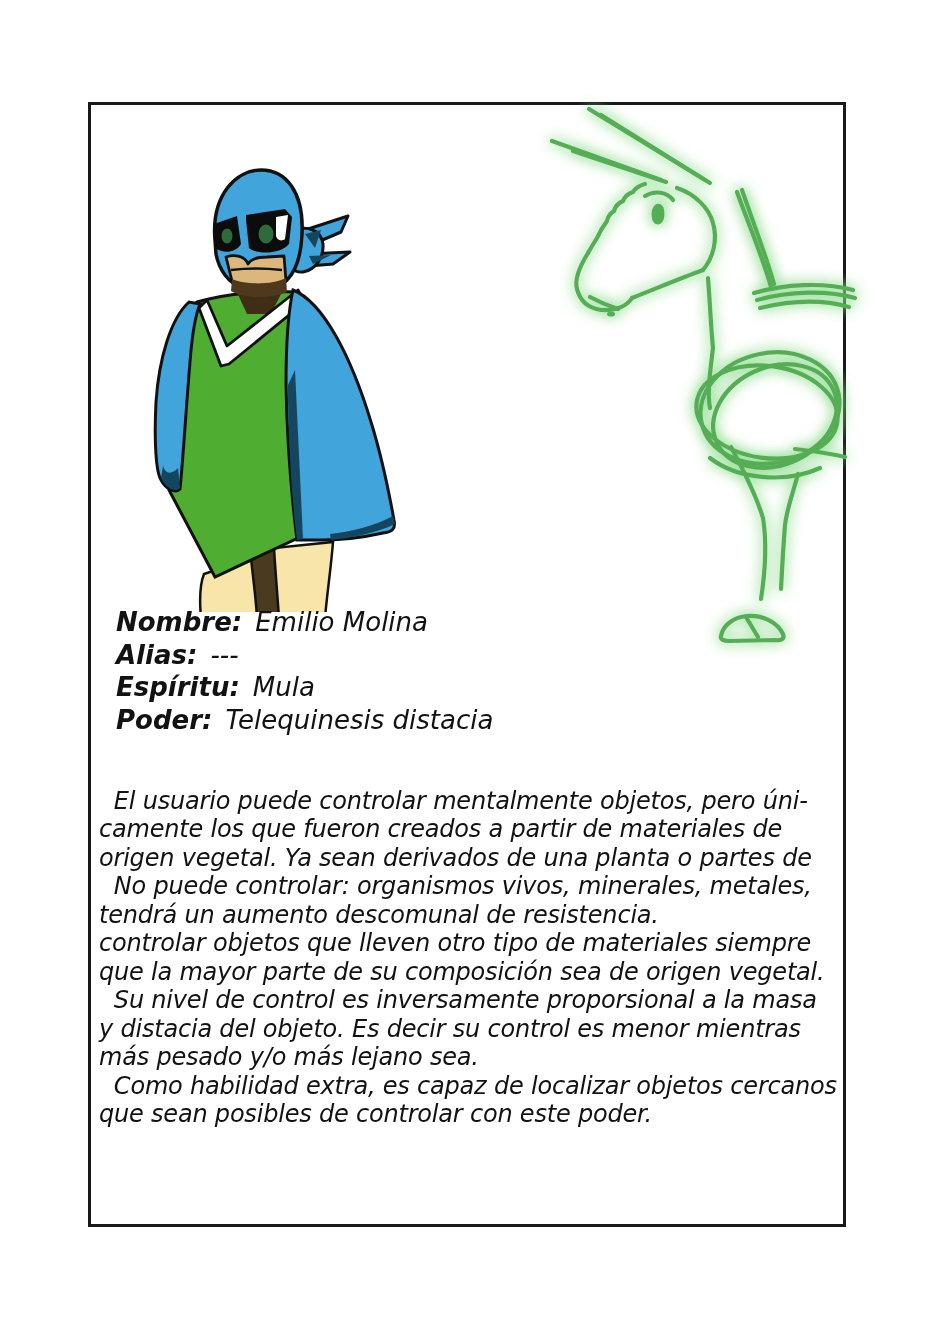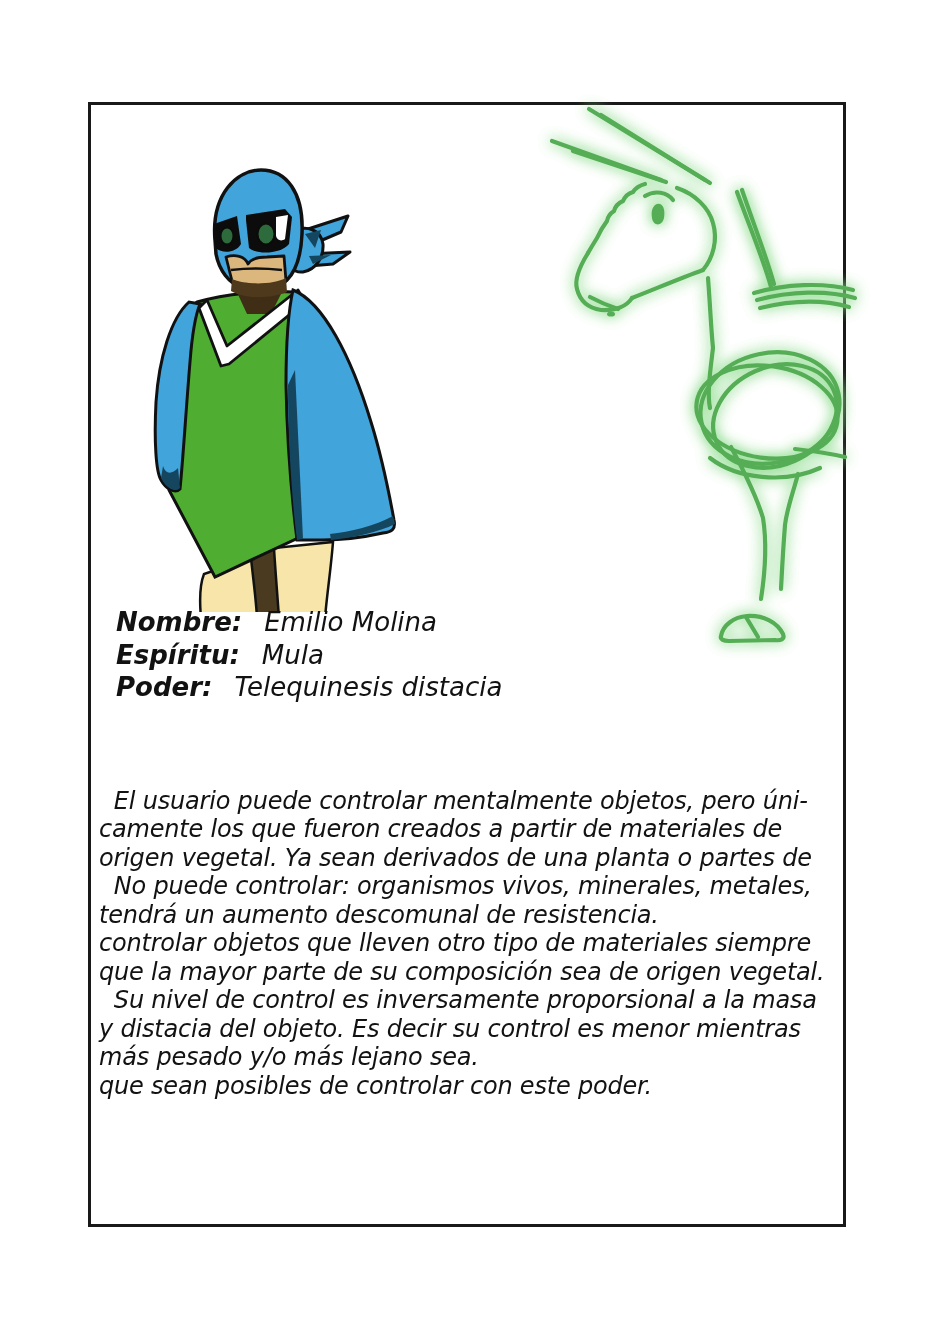--- a/index.html
+++ b/index.html
@@ -32,21 +32,21 @@
   }
   .info{
     position:absolute;
     left:116px;top:606px;
     font-style:italic;
     font-size:26px;
     line-height:32.5px;
     color:#121212;
     white-space:nowrap;
   }
-  .info .lbl{font-weight:bold;margin-right:22px;}
+  .info .lbl{font-weight:bold;margin-right:13px;}
   .desc{
     position:absolute;
     left:99px;top:787px;
     font-style:italic;
     font-size:24px;
     line-height:28.45px;
     letter-spacing:-0.2px;
     color:#121212;
     white-space:nowrap;
   }
@@ -151,34 +151,38 @@
       <path d="M 216,548 C 218,537 229,529 242,528 C 258,527 272,534 278,546 C 280,551 276,553 270,552 L 224,553 C 218,553 215,551 216,548 Z"></path>
       <path d="M 241,529 L 253,549"></path>
     </g>
   </svg>
 
   <div class="info">
     <div>
       <span class="lbl">Nombre:</span><span class="val">Emilio Molina</span>
     </div>
     <div>
+      <span class="lbl">Alias:</span><span class="val">---</span>
+    </div>
+    <div>
       <span class="lbl">Espíritu:</span><span class="val">Mula</span>
     </div>
     <div>
       <span class="lbl">Poder:</span><span class="val">Telequinesis distacia</span>
     </div>
   </div>
 
   <div class="desc">
     <div>&nbsp;&nbsp;El usuario puede controlar mentalmente objetos, pero úni-</div>
     <div>camente los que fueron creados a partir de materiales de</div>
     <div>origen vegetal. Ya sean derivados de una planta o partes de</div>
     <div>&nbsp;&nbsp;No puede controlar: organismos vivos, minerales, metales,</div>
     <div>tendrá un aumento descomunal de resistencia.</div>
     <div>controlar objetos que lleven otro tipo de materiales siempre</div>
     <div>que la mayor parte de su composición sea de origen vegetal.</div>
     <div>&nbsp;&nbsp;Su nivel de control es inversamente proporsional a la masa</div>
     <div>y distacia del objeto. Es decir su control es menor mientras</div>
     <div>más pesado y/o más lejano sea.</div>
+    <div>&nbsp;&nbsp;Como habilidad extra, es capaz de localizar objetos cercanos</div>
     <div>que sean posibles de controlar con este poder.</div>
   </div>
 
 </div>
 
 </body></html>

